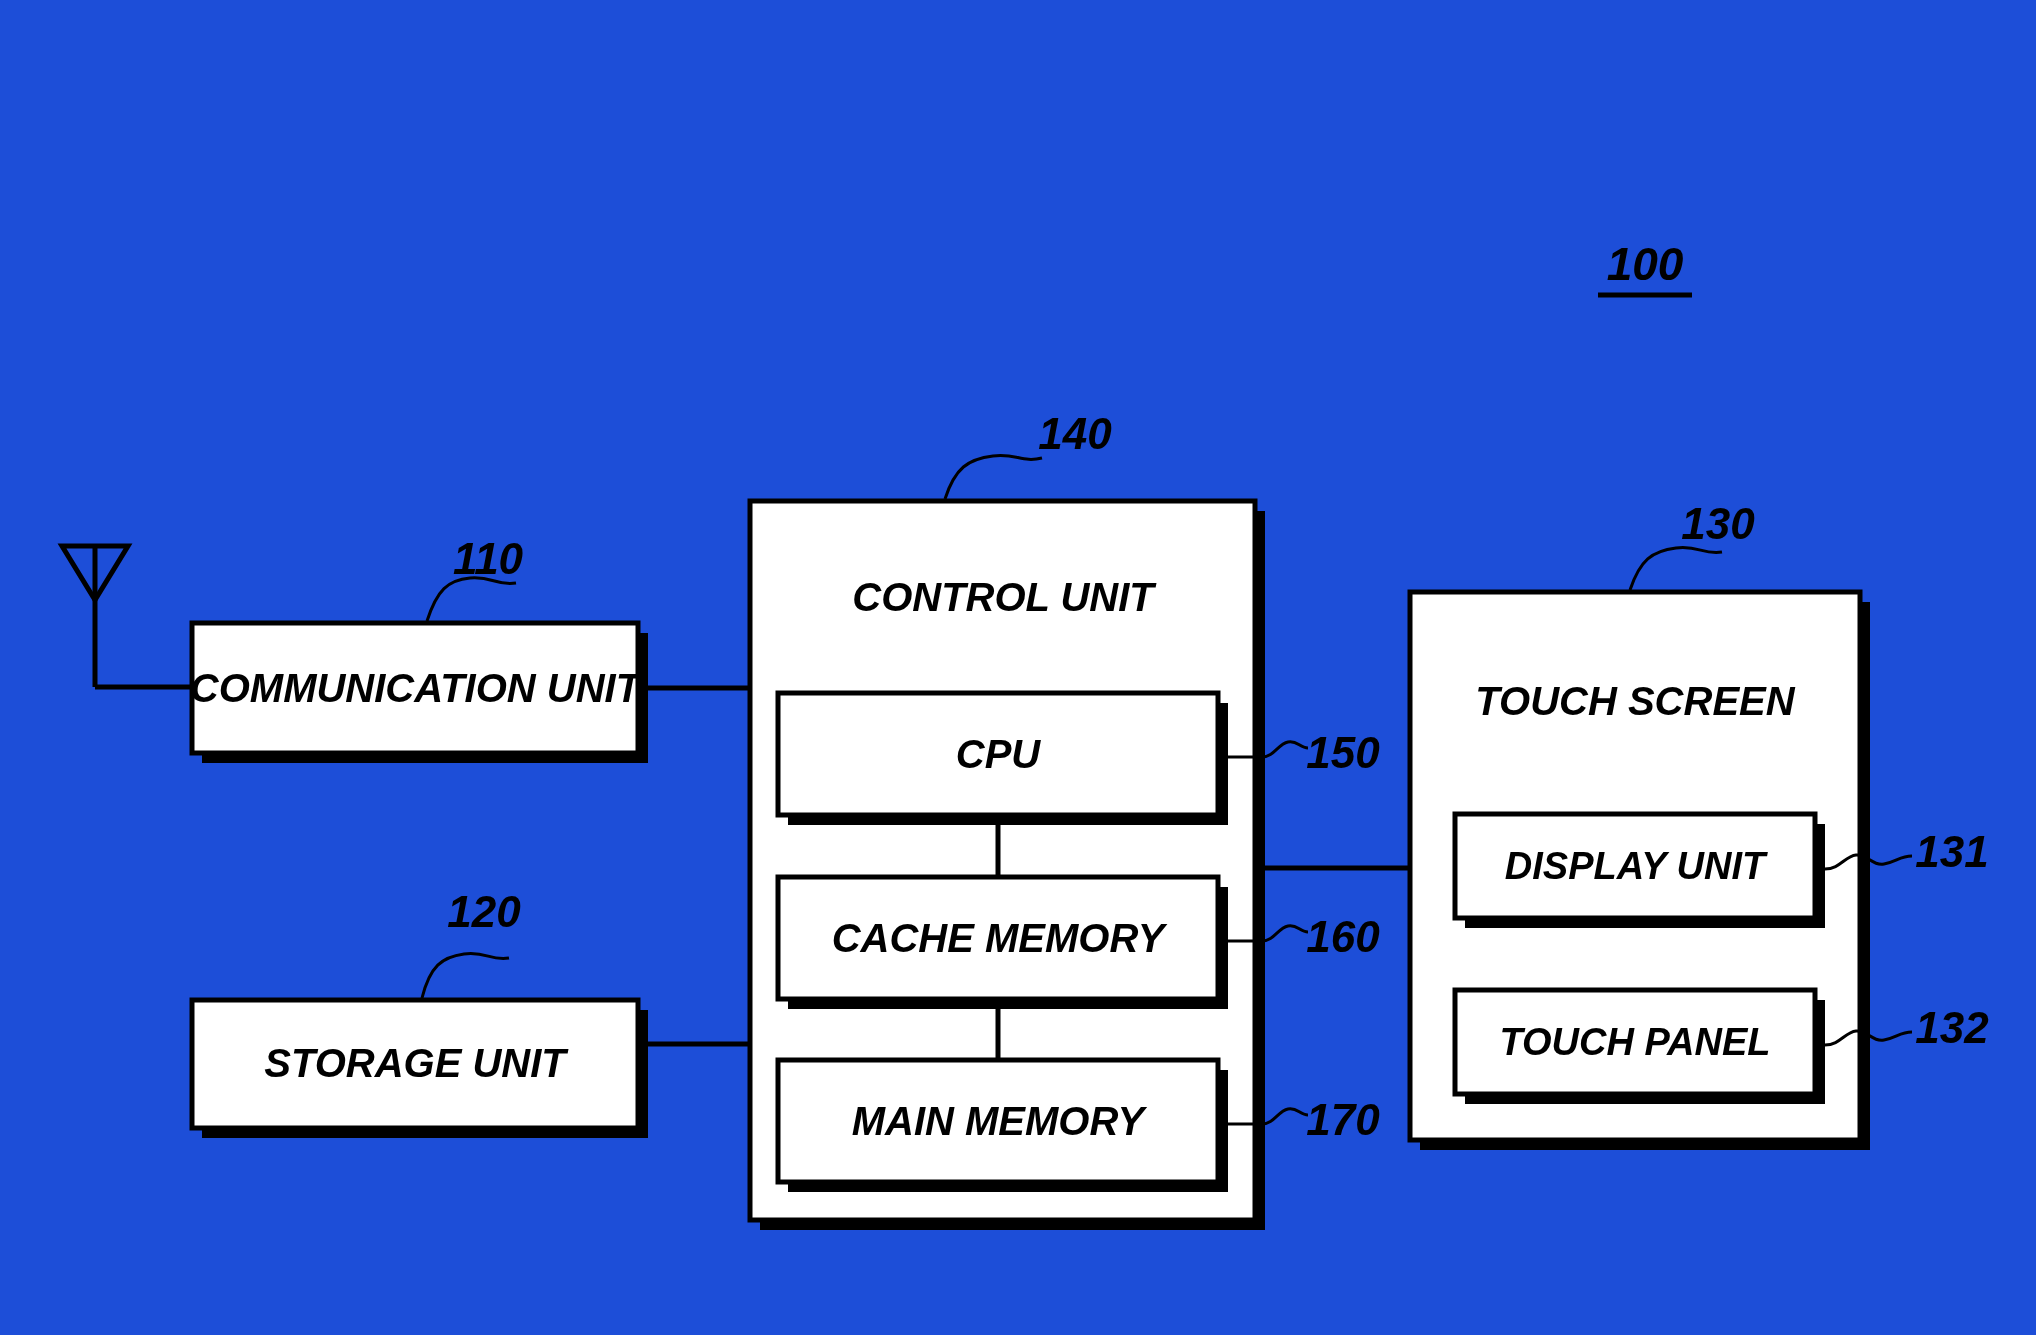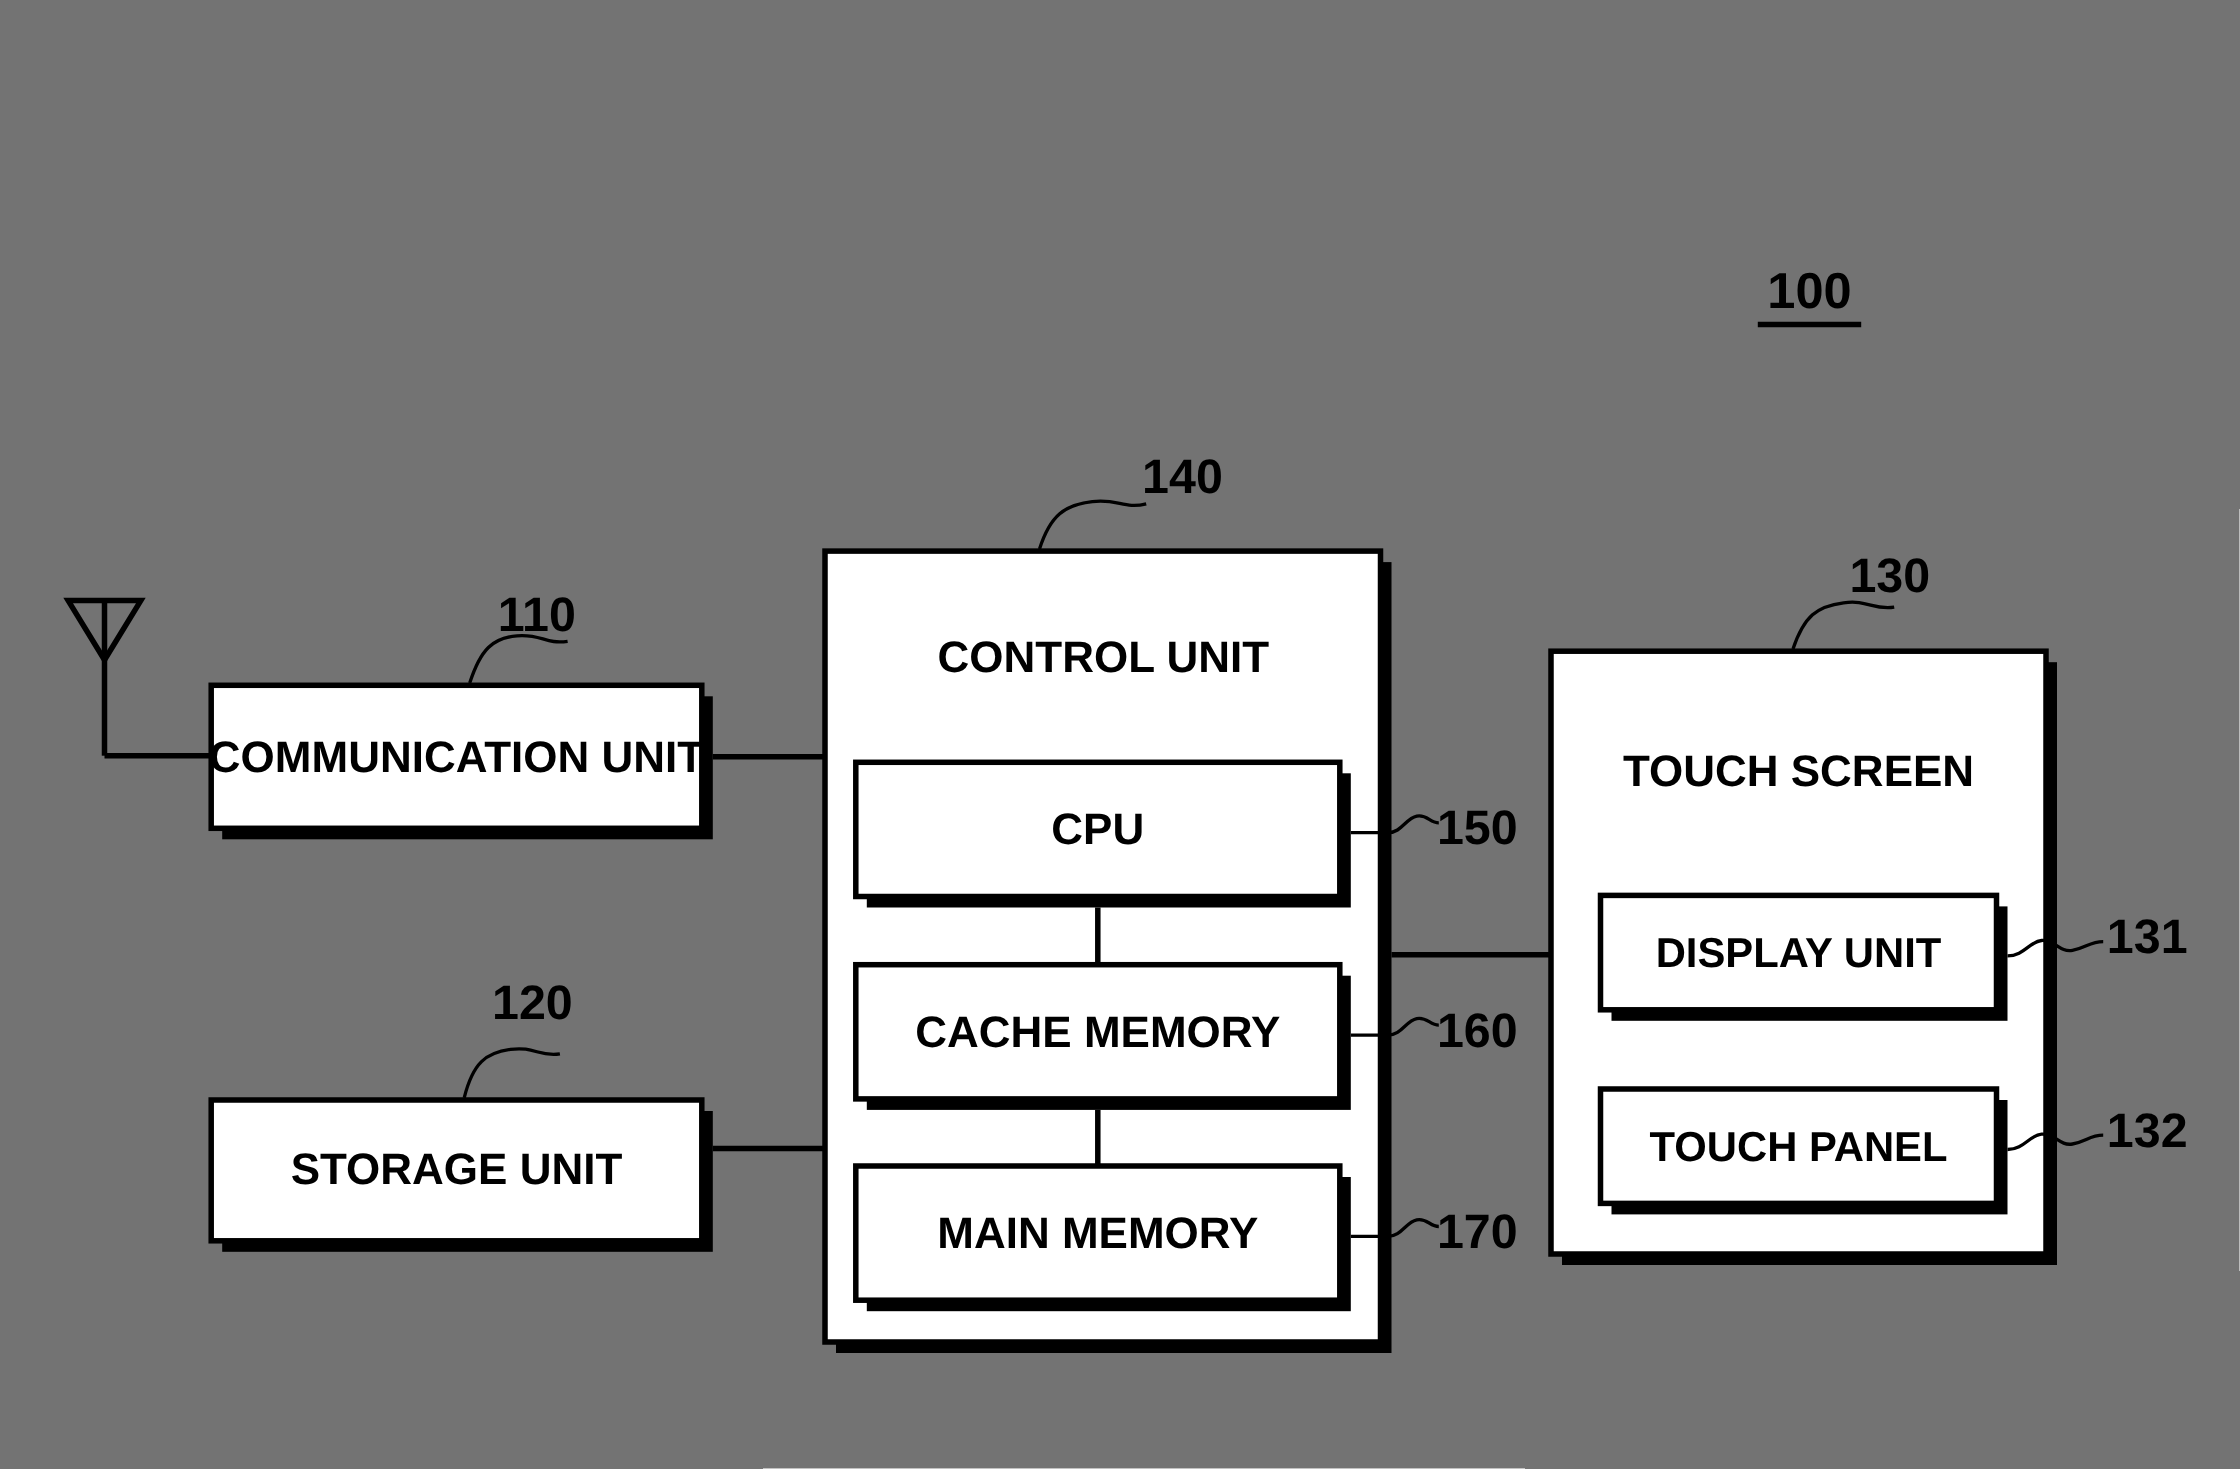--- a/index.html
+++ b/index.html
@@ -4,23 +4,24 @@
 <style>
   html, body {
     margin: 0;
     padding: 0;
     background: #ffffff;
   }
   #canvas {
     position: relative;
     width: 2036px;
     height: 1335px;
-    background: #737373;
+    background: #1d4ed8;
     font-family: "Liberation Sans", sans-serif;
     overflow: hidden;
+    font-style: italic;
   }
   svg#diagram {
     position: absolute;
     left: 0;
     top: 0;
     width: 2036px;
     height: 1335px;
   }
   .box-label {
     font-family: "Liberation Sans", sans-serif;

